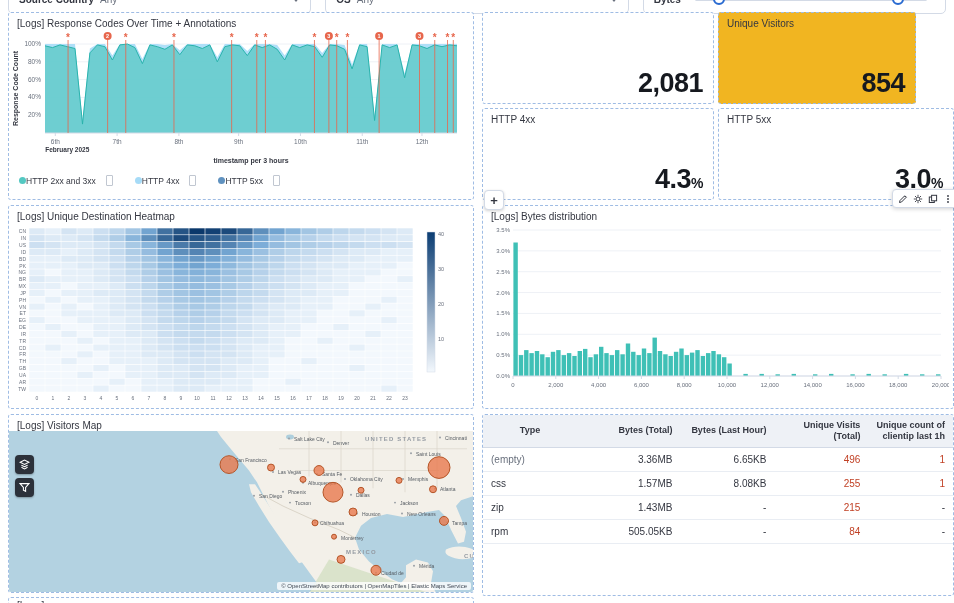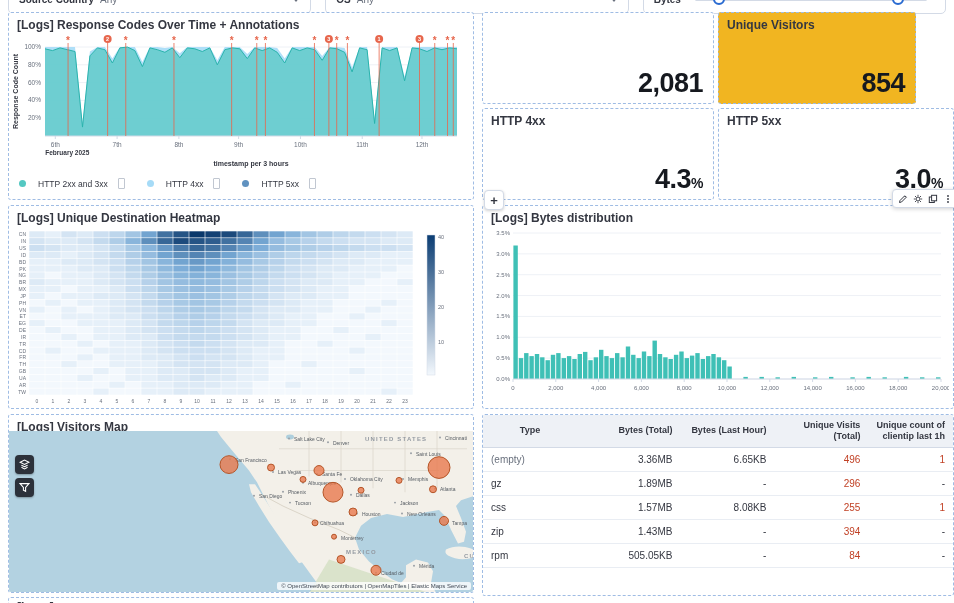--- a/index.html
+++ b/index.html
@@ -1,39 +1,39 @@
 <!DOCTYPE html>
 <html><head>
 <meta charset="utf-8">
 <style>
   html,body{margin:0;padding:0}
   body{width:954px;height:603px;overflow:hidden;background:#fff;position:relative;
        font-family:"Liberation Sans",sans-serif;color:#343741}
   svg{font-family:inherit}
   .panel{position:absolute;background:#fff;border:1px dashed #9fbce4;border-radius:3px;
          box-sizing:border-box;overflow:hidden}
-  .panel-title{font-size:12px;font-weight:700;color:#343741;padding:5px 8px 2px;white-space:nowrap}
+  .panel-title{font-size:10px;font-weight:400;color:#343741;padding:5px 8px 2px;white-space:nowrap}
   .metric-value{position:absolute;right:10px;bottom:4px;font-size:27px;font-weight:700;color:#16191f;letter-spacing:-0.5px}
   .metric-suffix{font-size:14px;font-weight:700}
   .yellow{background:#f1b521}
   
   .topbar{position:absolute;top:-16px;left:0;right:0;height:30px;display:flex;gap:14px;padding:0 8px}
   .control{flex:1;display:flex;align-items:center;gap:6px;border:1px solid #d3dae6;border-radius:5px;
            background:#fff;padding:0 10px;font-size:10px;height:30px;box-sizing:border-box}
   .c-label{font-weight:700;color:#343741}
   .c-value{color:#69707d}
   .caret{width:0;height:0;border-left:4px solid transparent;border-right:4px solid transparent;
          border-top:5px solid #69707d;margin-left:auto}
   .slider{flex:1;position:relative;height:3px;background:#d3dae6;border-radius:2px;margin:0 8px}
   .slider-handle{position:absolute;top:-5px;width:12px;height:12px;border-radius:50%;
                  background:#fff;border:2px solid #2a6bd1;box-sizing:border-box}
   .h1{left:8%}.h2{right:10%}
   
   .legend-row{display:flex;align-items:center;padding:2px 10px 0;font-size:8.5px;color:#343741}
-  .legend-item{display:flex;align-items:center;gap:12px;margin-right:10px}
+  .legend-item{display:flex;align-items:center;gap:0;margin-right:10px}
   .dot{width:7px;height:7px;border-radius:50%}
   .legend-sep{width:5px;height:9px;border:1px solid #98a2b3;border-radius:1px;opacity:.6;margin-right:22px}
   
   #panel-table table{width:100%;border-collapse:collapse;table-layout:fixed;font-size:10px;color:#343741}
   #panel-table th{background:#eef1f6;font-weight:700;font-size:9px;text-align:right;padding:5px 8px;
                   vertical-align:middle;line-height:1.2;border-bottom:1px solid #d3dae6}
   #panel-table th:first-child{text-align:center}
   #panel-table td{padding:6px 8px;text-align:right;border-bottom:1px solid #e9edf3}
   #panel-table td:first-child{text-align:left}
   .val-red{color:#c14125}
@@ -1049,38 +1049,31 @@
       </thead>
     <tbody id="tbl-body">
         <tr>
           <td class="type-empty">(empty)</td>
           <td>3.36MB</td>
           <td>6.65KB</td>
           <td class="val-red">496</td>
           <td class="val-red">1</td>
         </tr>
         <tr>
-          <td>gz</td>
-          <td>1.89MB</td>
-          <td>-</td>
-          <td class="val-red">296</td>
-          <td>-</td>
-        </tr>
-        <tr>
           <td>css</td>
           <td>1.57MB</td>
           <td>8.08KB</td>
           <td class="val-red">255</td>
           <td class="val-red">1</td>
         </tr>
         <tr>
           <td>zip</td>
           <td>1.43MB</td>
           <td>-</td>
-          <td class="val-red">394</td>
+          <td class="val-red">215</td>
           <td>-</td>
         </tr>
         <tr>
           <td>rpm</td>
           <td>505.05KB</td>
           <td>-</td>
           <td class="val-red">84</td>
           <td>-</td>
         </tr>
       </tbody>

